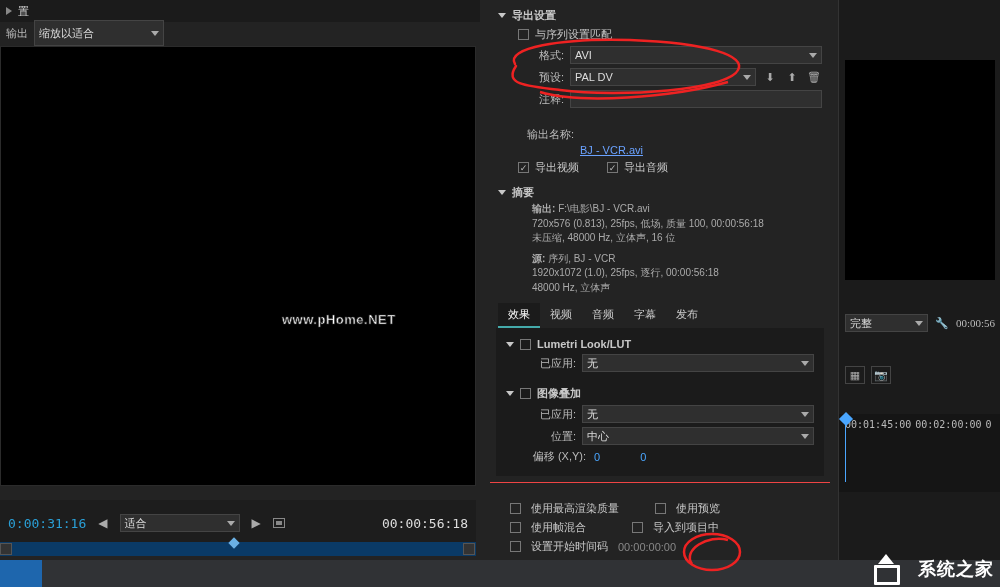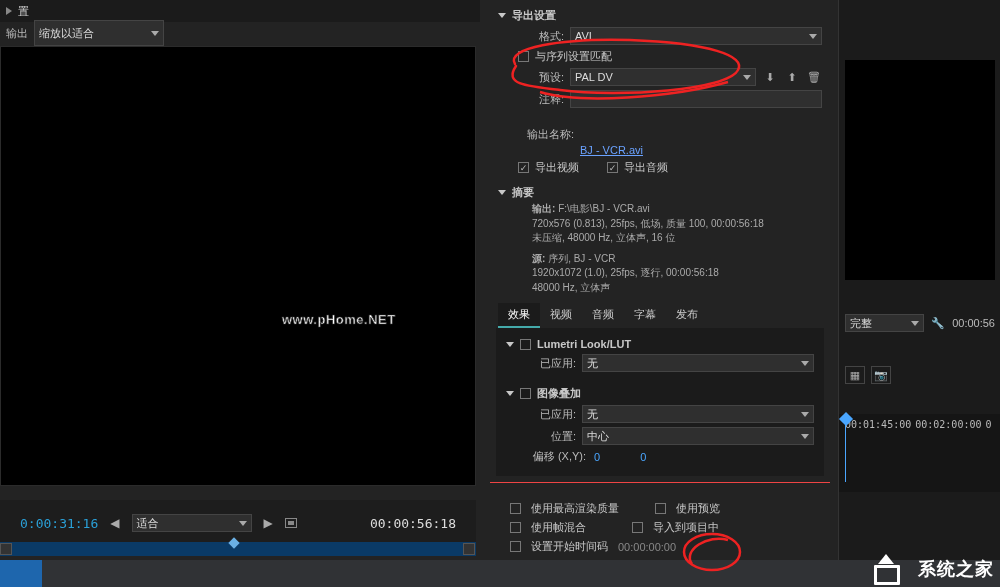--- a/index.html
+++ b/index.html
@@ -68,21 +68,21 @@
     border: 1px solid #2b2b2b;
   }
   .time-bar {
     position: absolute;
     left: 0; top: 500px;
     width: 476px; height: 46px;
     background: #1d1d1d;
     display: flex;
     align-items: center;
     gap: 8px;
-    padding: 0 20px;
+    padding: 0 8px;
     color: #9cdcfe;
   }
   .tc-left { color: #2a9fd6; font-family: monospace; font-size: 13px; }
   .caret-l, .caret-r { color: #aaa; font-size: 12px; padding: 0 4px; }
   .fit-select {
     background: #2f2f2f; border: 1px solid #444;
     width: 120px; height: 18px; color: #ddd;
     display: flex; align-items: center; justify-content: space-between;
     padding: 0 4px; font-size: 11px;
   }
@@ -306,29 +306,29 @@
   </div>
 </div>
 
 <div class="right-col">
   <div class="sect">
     <div class="sect-title">
       <span class="arrow-d"></span>
       <span>导出设置</span>
     </div>
     <div class="row">
+      <span class="chk"></span>
+      <span>与序列设置匹配</span>
+    </div>
+    <div class="row">
       <span class="lbl">格式:</span>
       <div class="sel">
         <span>AVI</span>
         <span class="caret-d"></span>
       </div>
-    </div>
-    <div class="row">
-      <span class="chk"></span>
-      <span>与序列设置匹配</span>
     </div>
     <div class="row">
       <span class="lbl">预设:</span>
       <div class="sel">
         <span>PAL DV</span>
         <span class="caret-d"></span>
       </div>
       <span class="icon-btn">⬇</span>
       <span class="icon-btn">⬆</span>
       <span class="icon-btn">🗑</span>
@@ -448,21 +448,21 @@
 </div>
 
 <div class="far-col">
   <div class="far-preview"></div>
   <div class="far-controls">
     <div class="sel">
       <span>完整</span>
       <span class="caret-d"></span>
     </div>
     <span class="icon-btn">🔧</span>
-    <span style="font-family:Liberation Sans, sans-serif">00:00:56</span>
+    <span style="font-family:Liberation Serif, serif">00:00:56</span>
   </div>
   <div class="far-icons">
     <span class="icon-btn">▦</span>
     <span class="icon-btn">📷</span>
   </div>
   <div class="timeline">
     <div class="ruler">
       <span>00:01:45:00</span>
       <span>00:02:00:00</span>
       <span>0</span>

